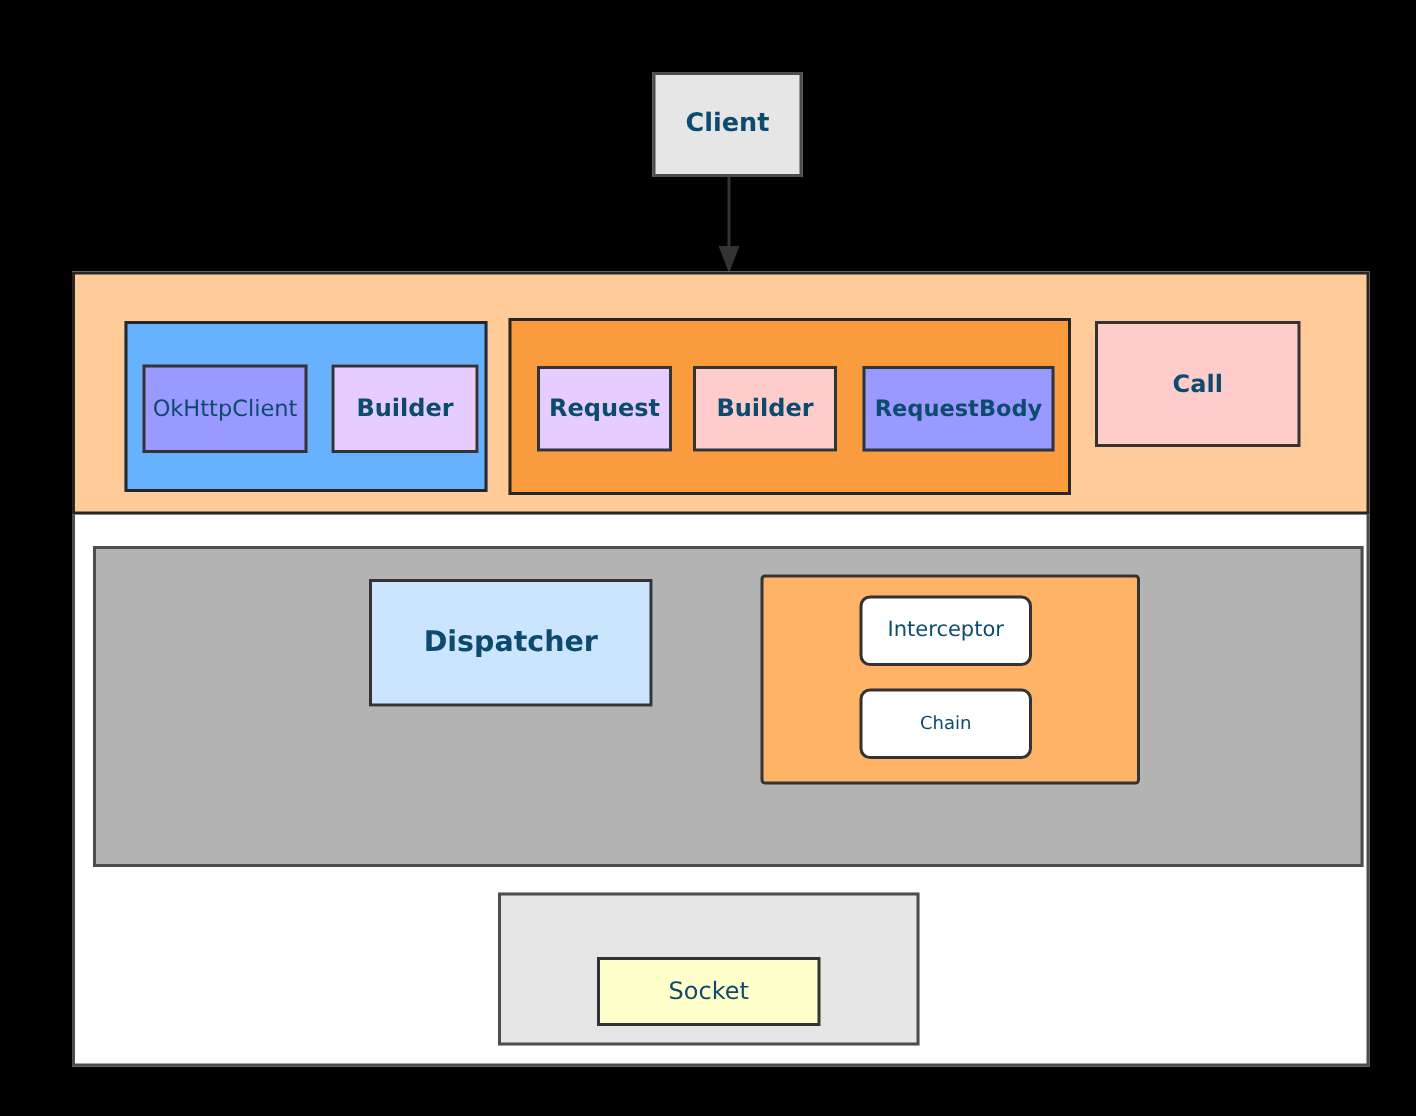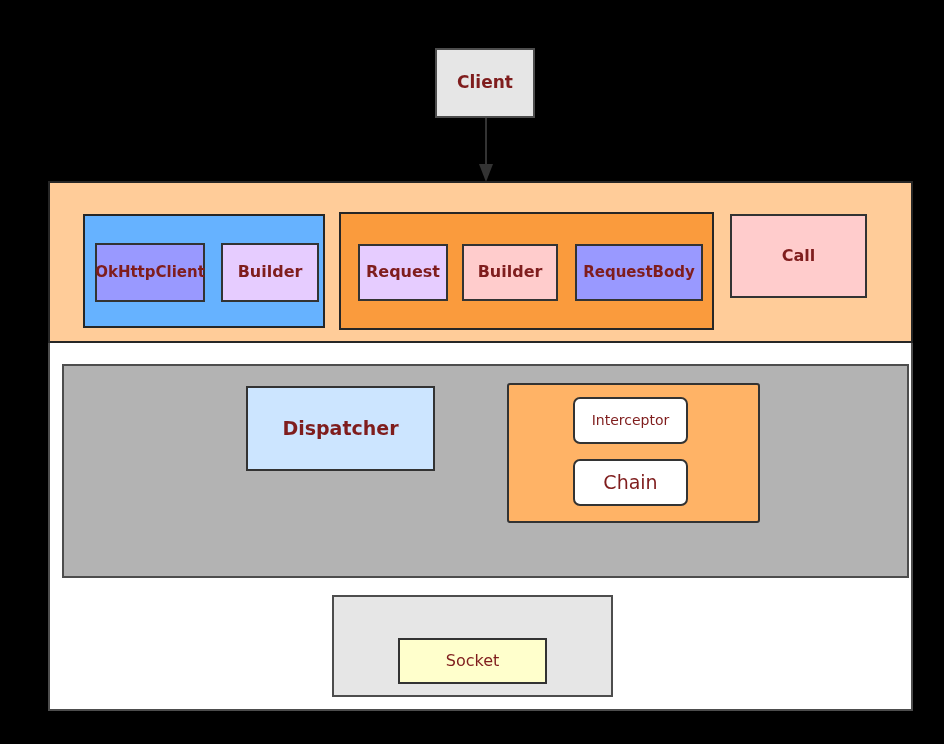--- a/index.html
+++ b/index.html
@@ -20,21 +20,21 @@
     width: 944px;
     height: 744px;
   }
   .node {
     position: absolute;
     box-sizing: border-box;
     display: flex;
     align-items: center;
     justify-content: center;
     text-align: center;
-    color: #7f1d1d;
+    color: #0c4a6e;
     line-height: 1.15;
   }
   
   #client {
     left: 435px; top: 48px;
     width: 100px; height: 70px;
     background: #E6E6E6;
     border: 2px solid #4D4D4D;
     font-size: 17px;
     font-weight: bold;
@@ -68,21 +68,21 @@
     width: 242px; height: 114px;
     background: #66B2FF;
     border: 2px solid #262626;
   }
   #okhttpclient-box {
     left: 95px; top: 243px;
     width: 110px; height: 59px;
     background: #9999FF;
     border: 2px solid #333333;
     font-size: 15px;
-    font-weight: bold;
+    font-weight: normal;
     padding: 0 2px;
   }
   #builder-client-box {
     left: 221px; top: 243px;
     width: 98px; height: 59px;
     background: #E6CCFF;
     border: 2px solid #333333;
     font-size: 16px;
     font-weight: bold;
   }
@@ -156,21 +156,21 @@
     border-radius: 7px;
     font-size: 14px;
     font-weight: normal;
   }
   #chain-box {
     left: 573px; top: 459px;
     width: 115px; height: 47px;
     background: #FFFFFF;
     border: 2px solid #333333;
     border-radius: 7px;
-    font-size: 19px;
+    font-size: 12px;
     font-weight: normal;
   }
   
   #socket-layer {
     left: 332px; top: 595px;
     width: 281px; height: 102px;
     background: #E6E6E6;
     border: 2px solid #4D4D4D;
   }
   #socket-box {

